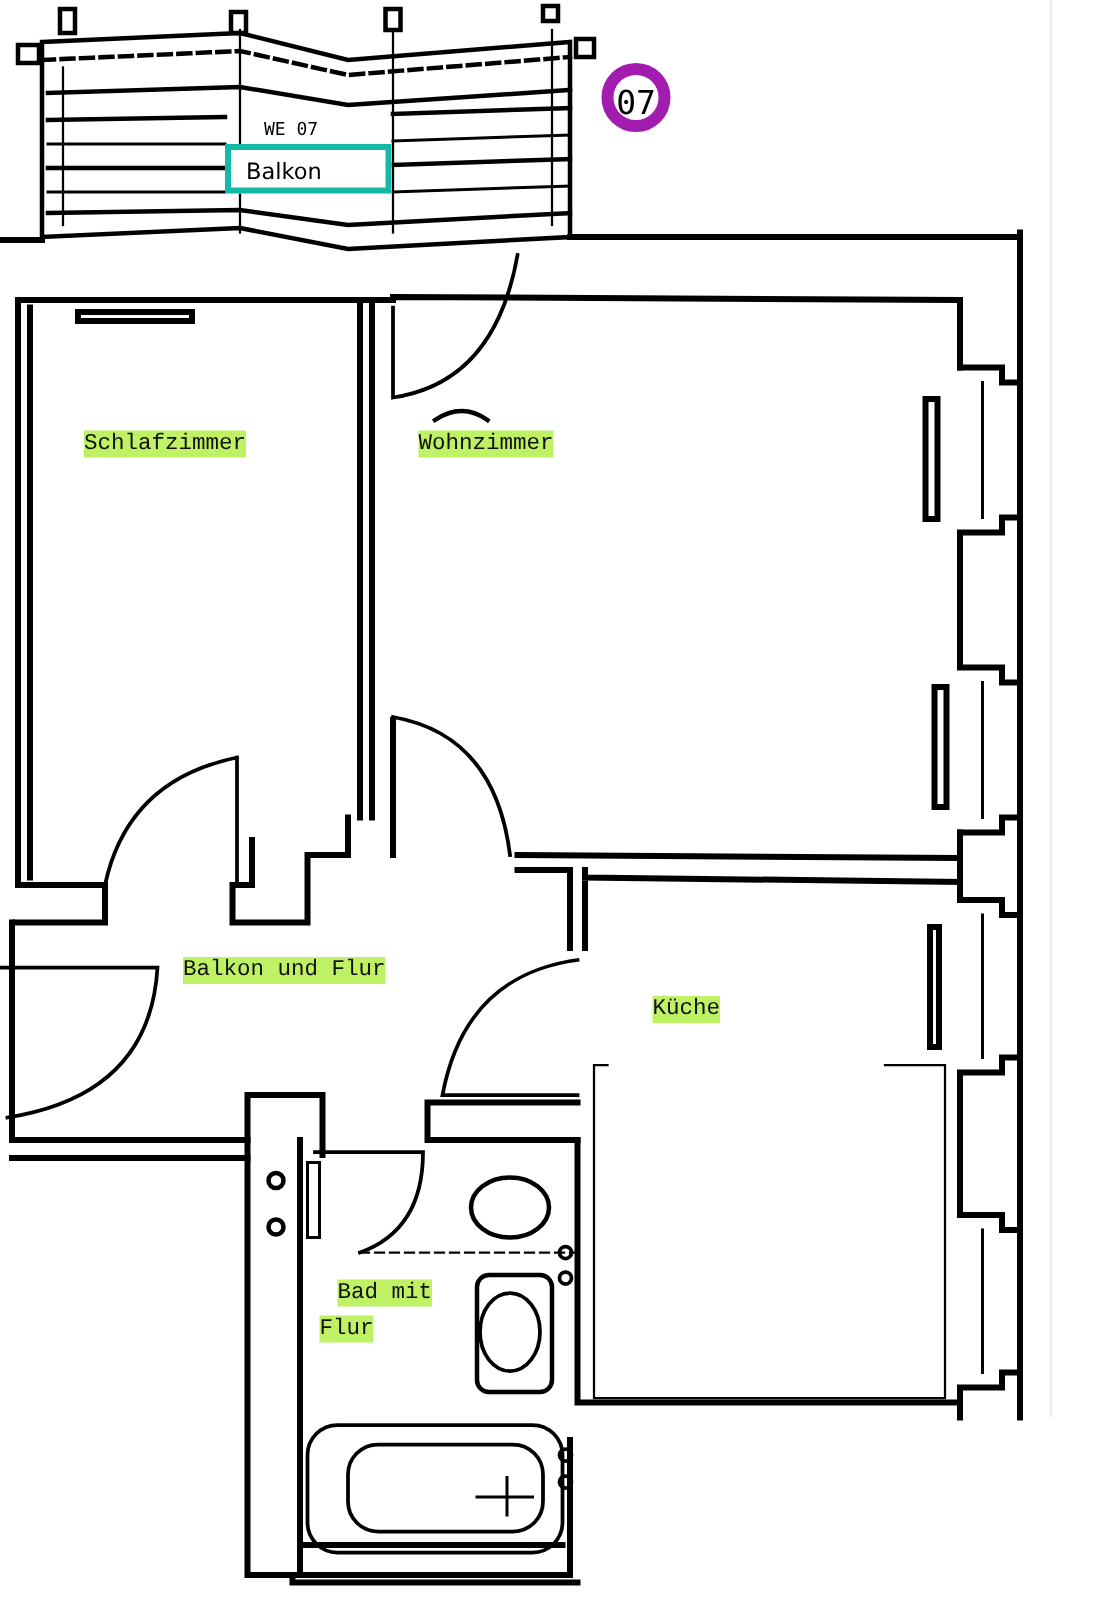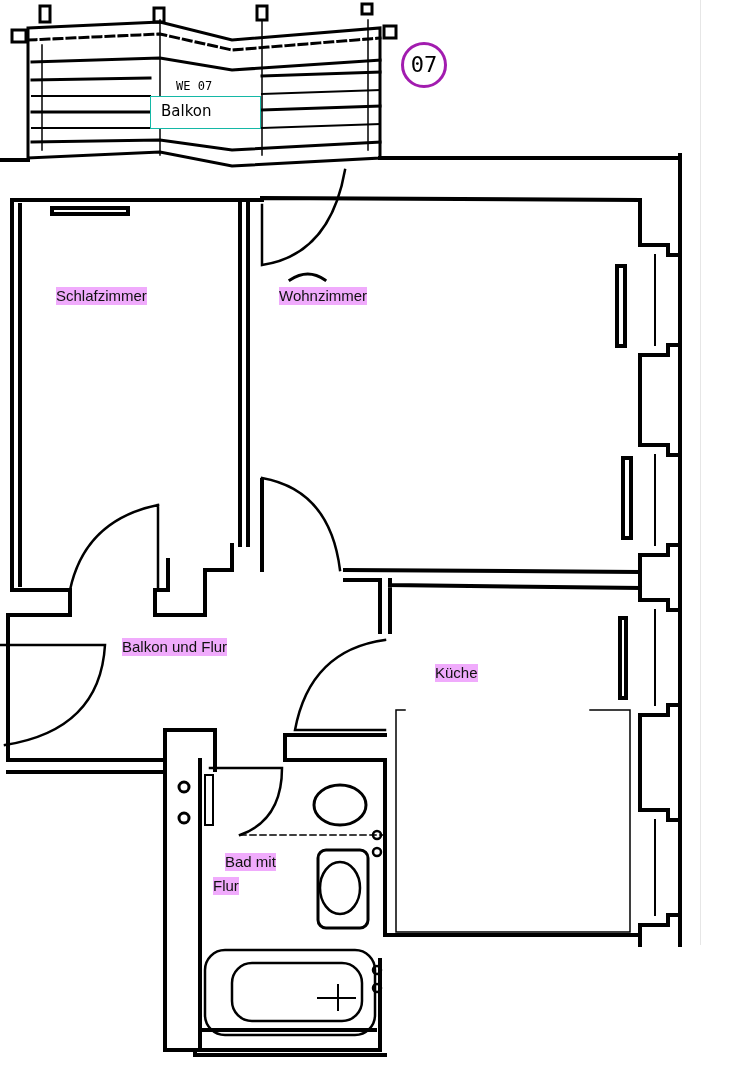--- a/index.html
+++ b/index.html
@@ -1,20 +1,20 @@
 <!DOCTYPE html>
 <html><head>
 <meta charset="utf-8">
 <style>
   html, body { margin:0; padding:0; background:#ffffff; }
   body { width:732px; height:1080px; position:relative; overflow:hidden; font-family:"Liberation Sans", sans-serif; }
   svg.plan { position:absolute; left:0; top:0; }
-  .label { position:absolute; background:#f0abfc; color:#111; font-family:Liberation Sans, sans-serif; font-size:15px; line-height:18px; white-space:nowrap; }
-  .balkon-box { position:absolute; left:150px; top:96px; width:111px; height:33px; background:#fff; border:1px solid #14b8a6; box-sizing:border-box; padding:5px 0 0 10px; font-family:"DejaVu Sans", sans-serif; font-size:15px; }
-  .unit-badge { position:absolute; left:401px; top:42px; width:46px; height:46px; border:3px solid #a21caf; border-radius:50%; box-sizing:border-box; text-align:center; line-height:40px; font-family:"DejaVu Sans Mono", monospace; font-size:22px; }
+  .label { position:absolute; background:#bef264; color:#111; font-family:Liberation Mono, monospace; font-size:15px; line-height:18px; white-space:nowrap; }
+  .balkon-box { position:absolute; left:150px; top:96px; width:111px; height:33px; background:#fff; border:4px solid #14b8a6; box-sizing:border-box; padding:5px 0 0 10px; font-family:"DejaVu Sans", sans-serif; font-size:15px; }
+  .unit-badge { position:absolute; left:401px; top:42px; width:46px; height:46px; border:8px solid #a21caf; border-radius:50%; box-sizing:border-box; text-align:center; line-height:40px; font-family:"DejaVu Sans Mono", monospace; font-size:22px; }
   .right-edge { position:absolute; left:700px; top:0; width:1px; height:945px; background:#e6e6e6; }
 </style>
 </head>
 <body>
 
 <div class="right-edge"></div>
 
 <svg class="plan" width="732" height="1080" viewBox="0 0 732 1080">
   <g fill="none" stroke="#000" stroke-linecap="square">
 

